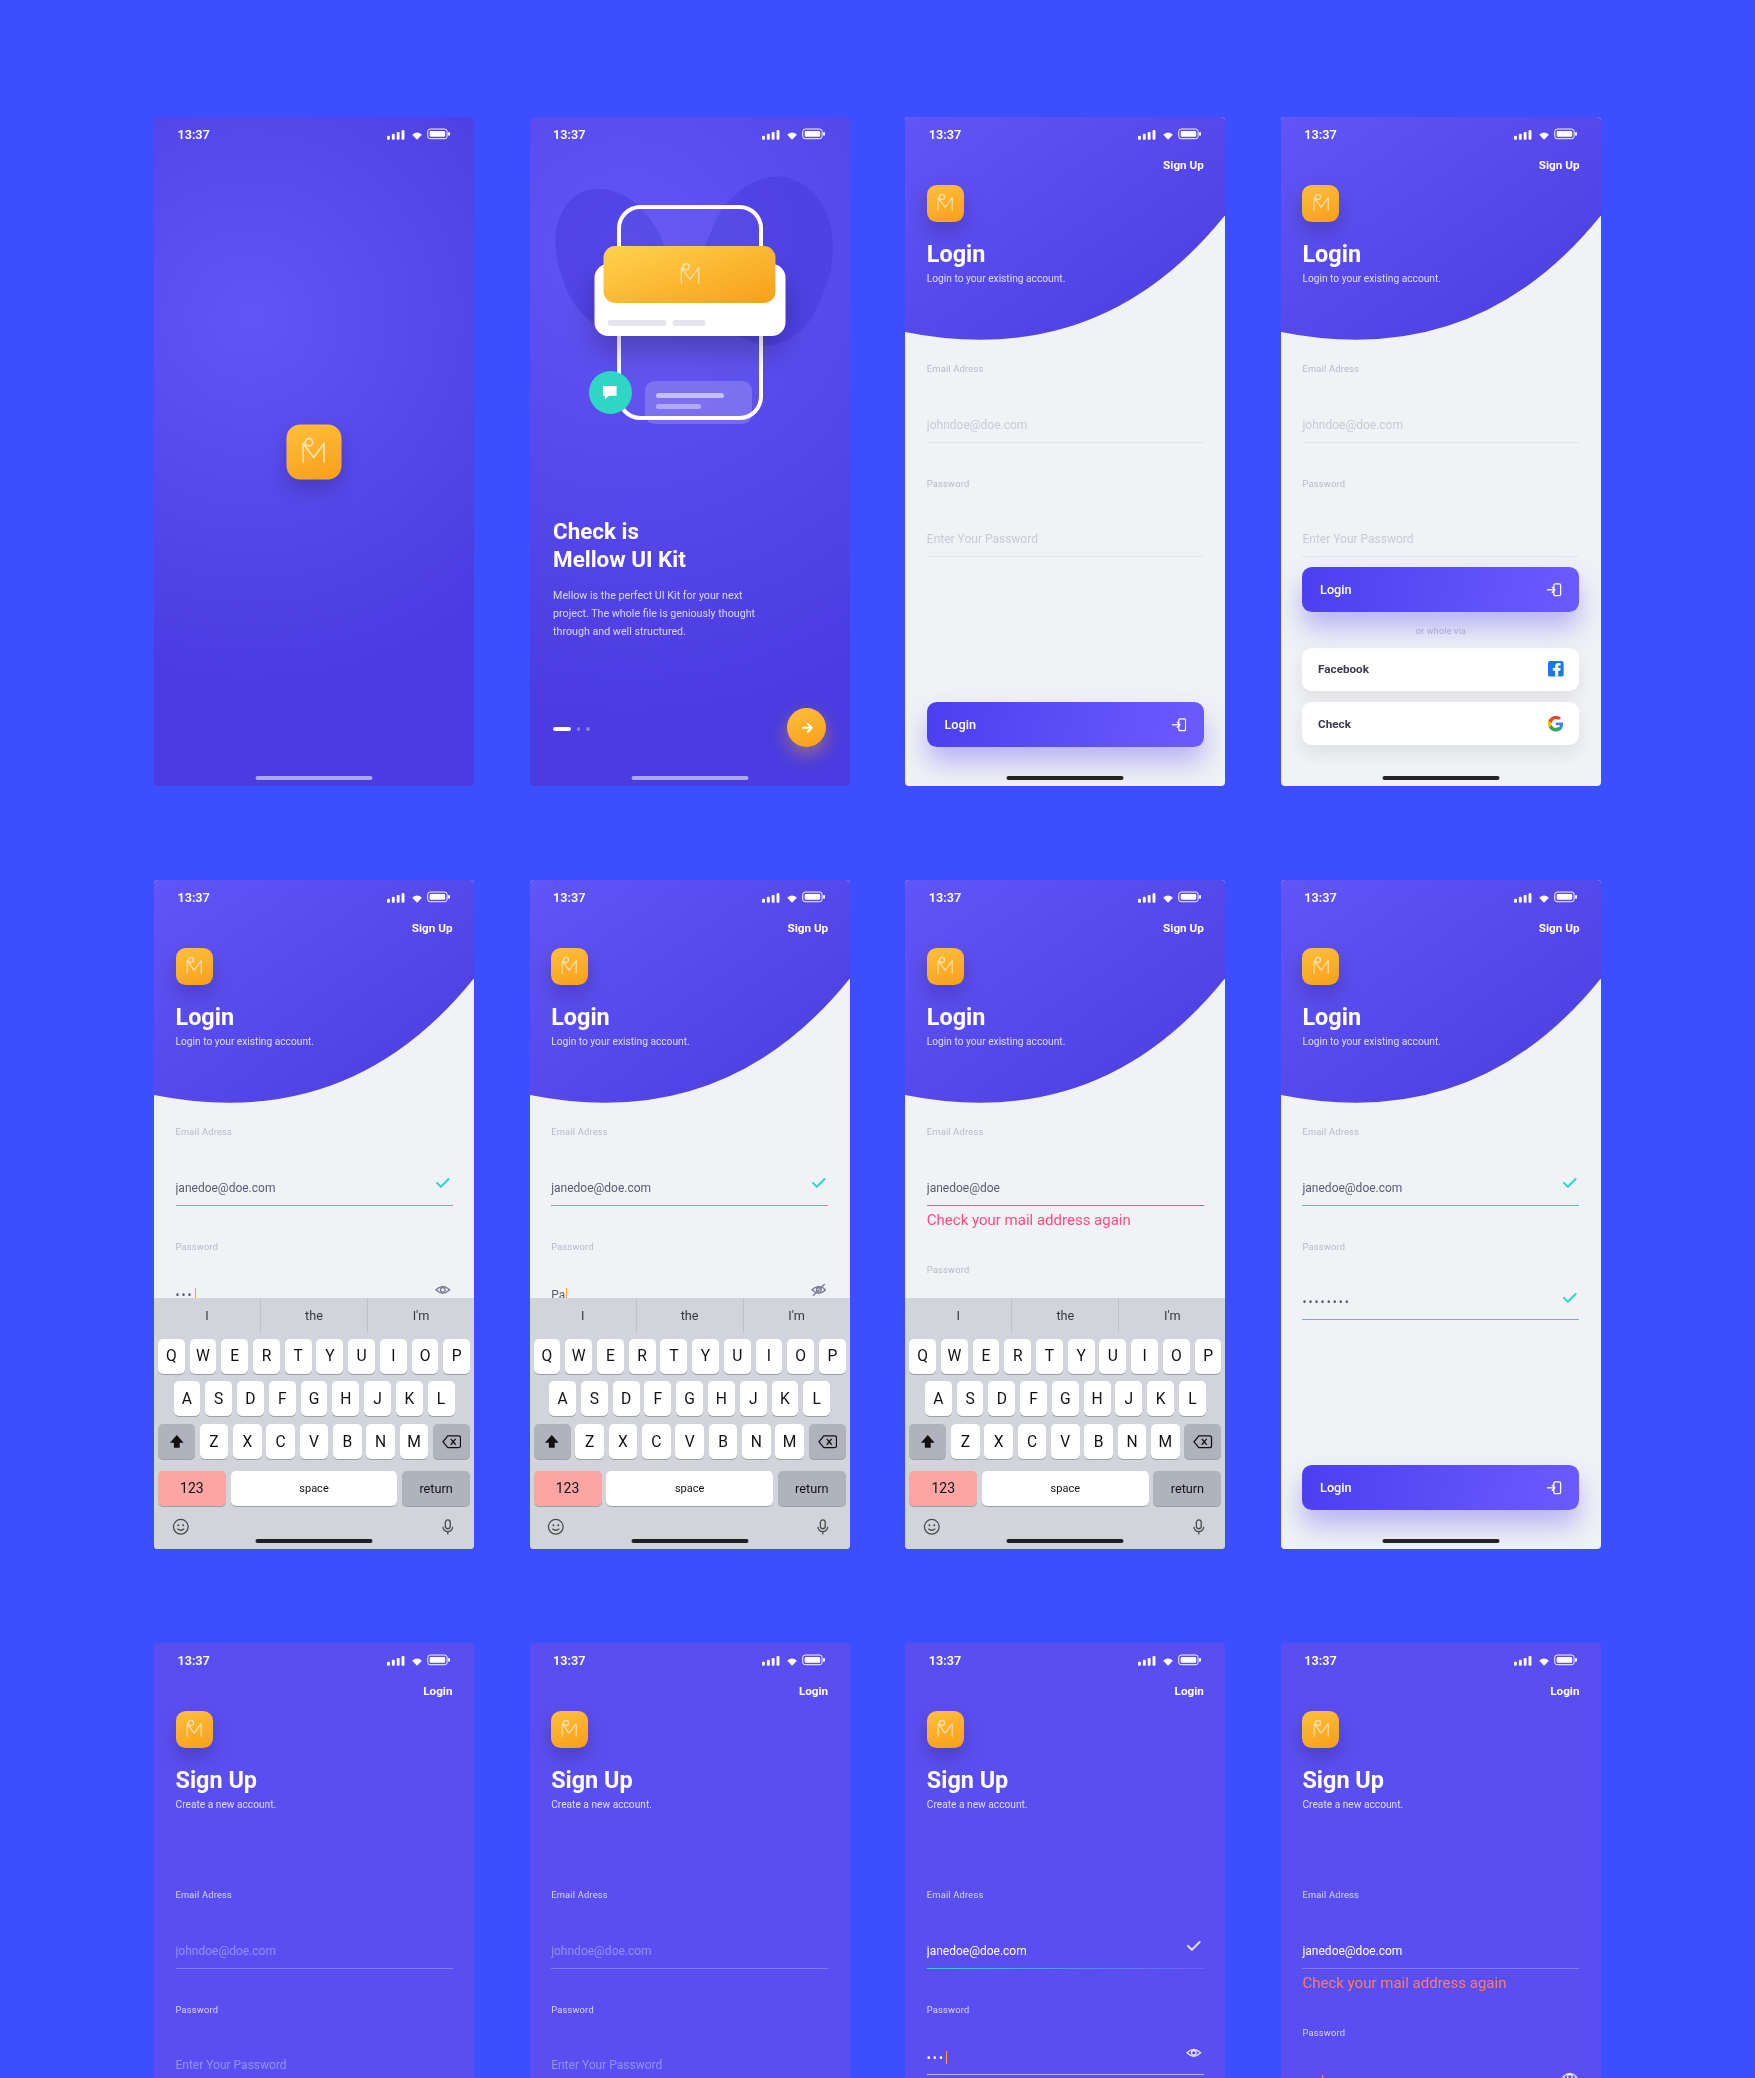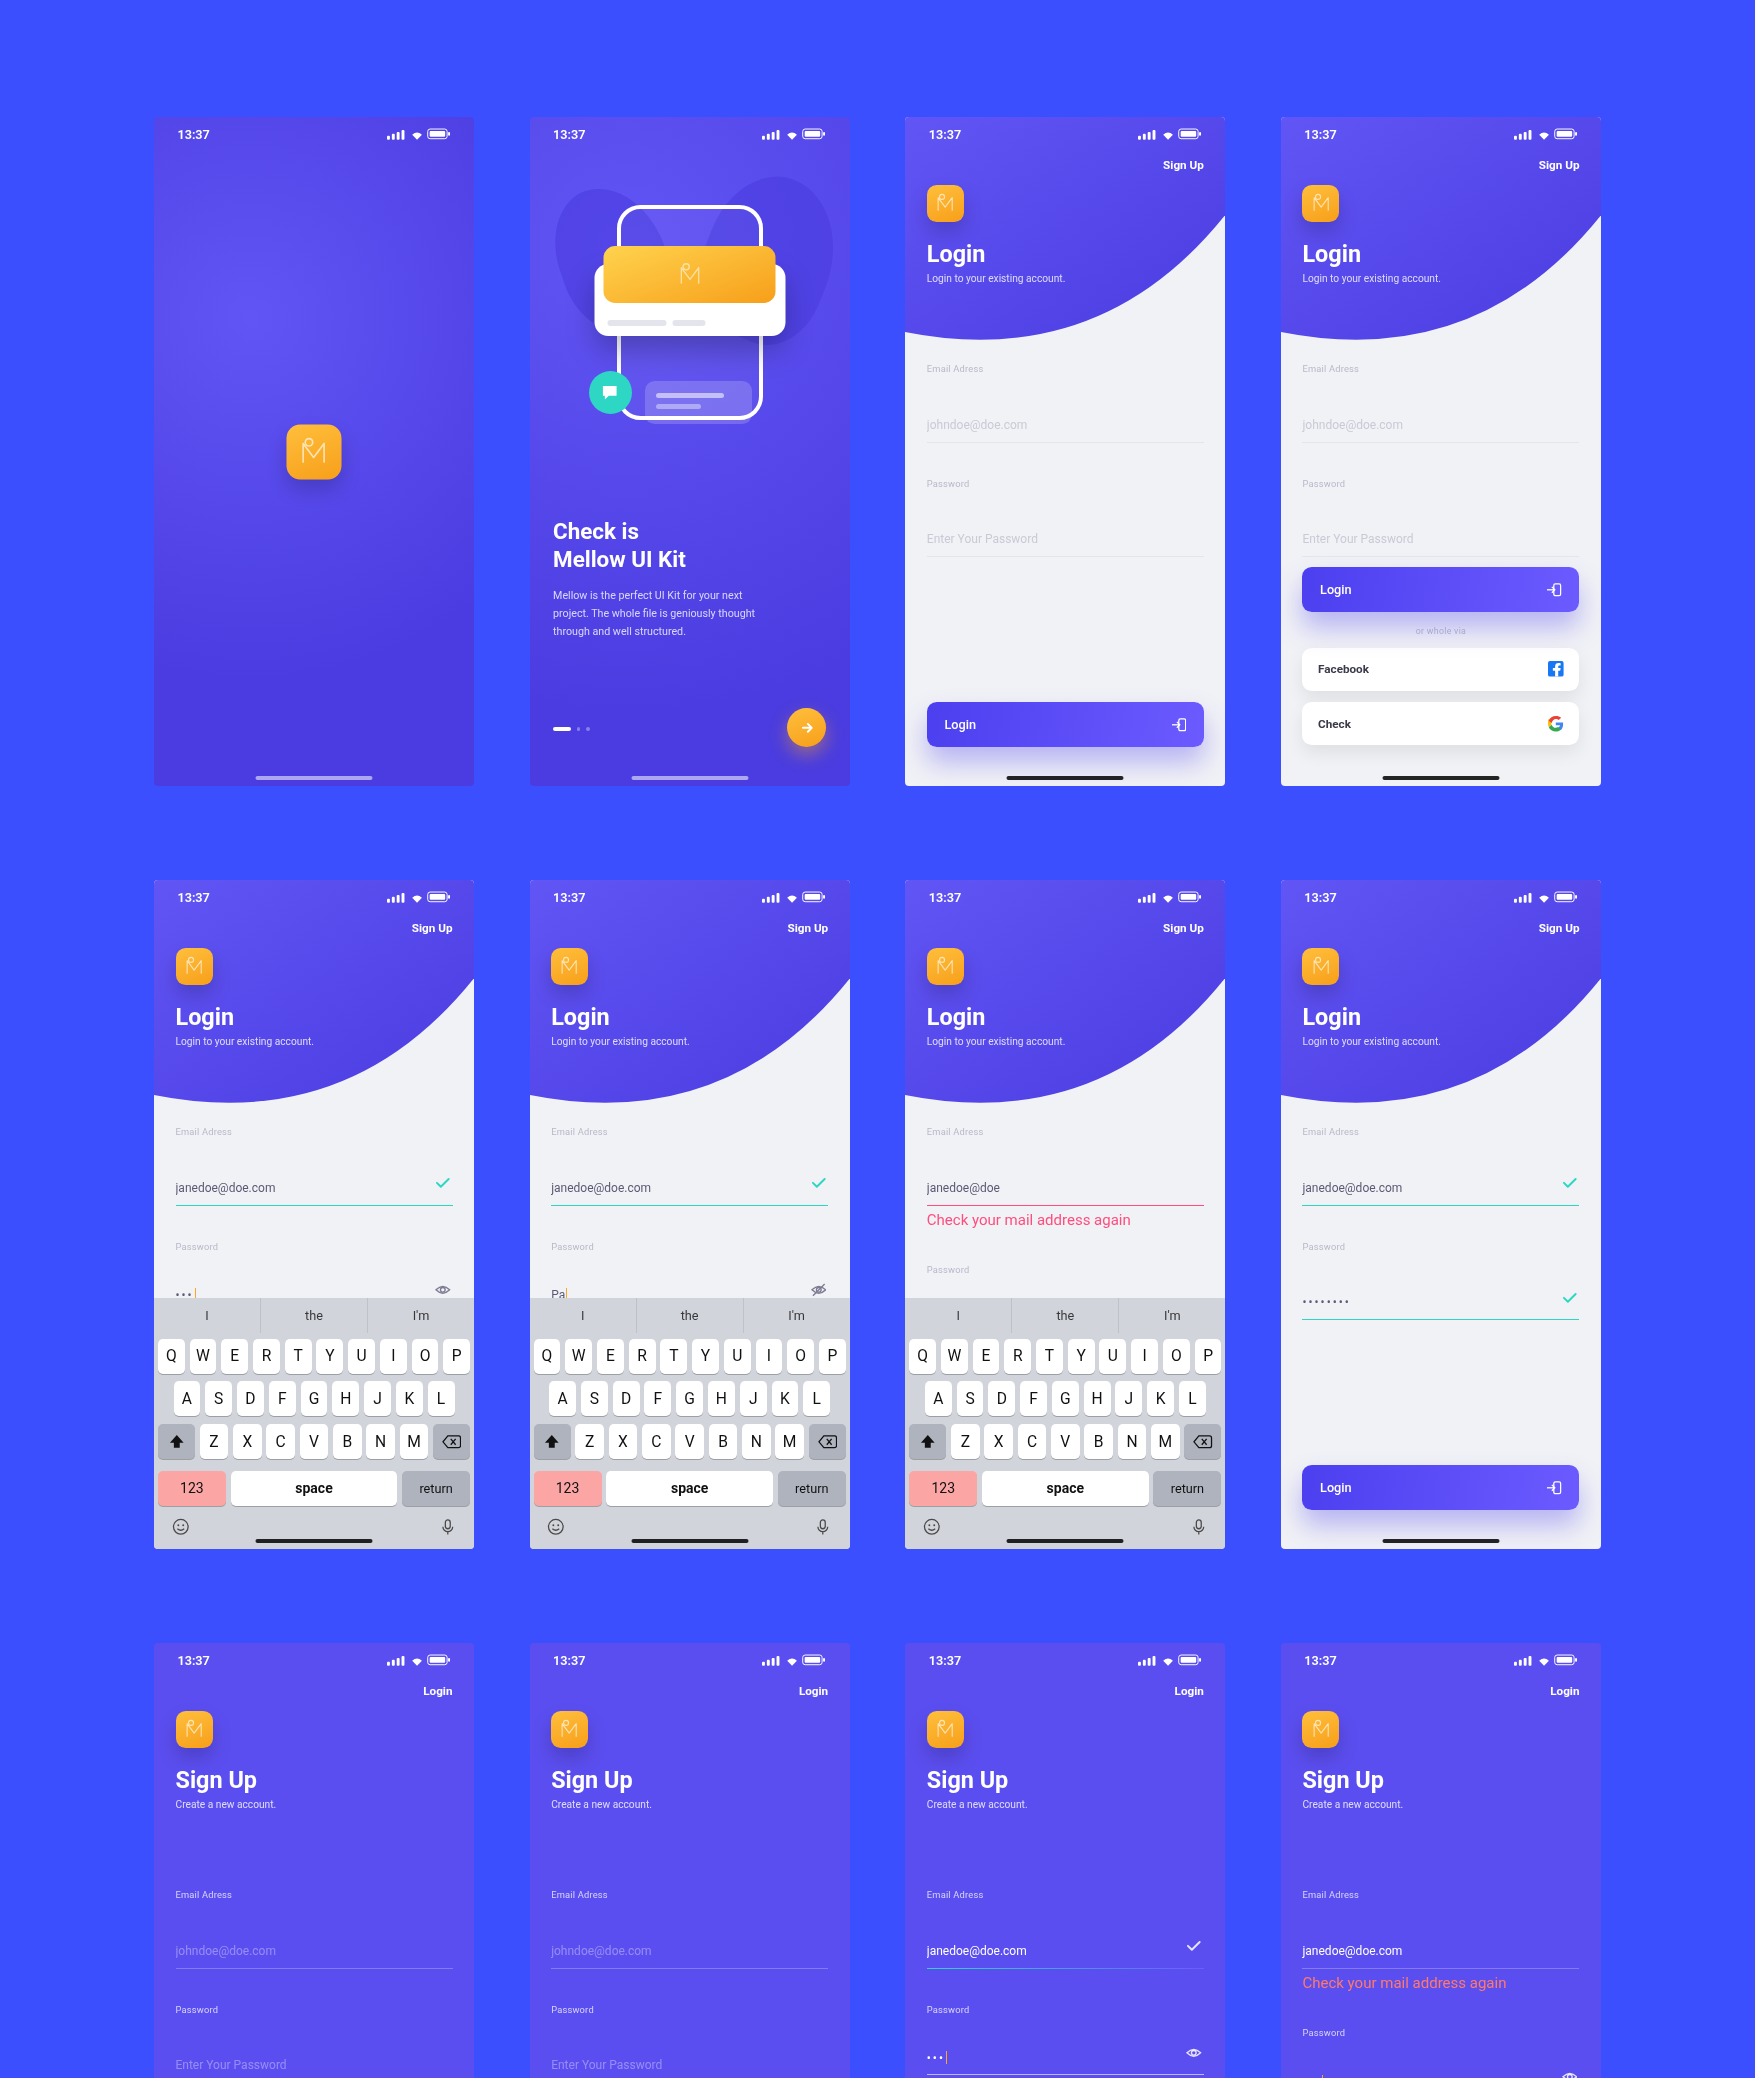--- a/index.html
+++ b/index.html
@@ -86,21 +86,21 @@
   .kb-sugg div:last-child { border-right:none; }
   .kb-rows { padding:5.9px 3.9px 3.9px; }
   .kb-row { display:flex; gap:4.9px; margin-bottom:7.8px; justify-content:center; }
   .key { background:#fff; border-radius:4.9px; height:35px; flex:1; display:flex; align-items:center; justify-content:center; font-size:15.6px; color:#111; box-shadow:0 1px 0 rgba(0,0,0,.25); }
   .key.fn { background:#AEB3BD; color:#111; }
   .kb-row.r2 { padding:0 15.6px; }
   .kb-row.r3 .key.shift, .kb-row.r3 .key.del { flex:0 0 37px; }
   .kb-bottom { display:flex; gap:4.9px; padding:0 3.9px 5.9px; }
   .kb-bottom .key { height:35px; }
   .kb-bottom .k123 { flex:0 0 68px; background:#fca5a5; font-size:14px; }
-  .kb-bottom .kspace { flex:1; font-size:14px;font-weight:bold; }
+  .kb-bottom .kspace { flex:1; font-size:11px; }
   .kb-bottom .kret  { flex:0 0 68px; background:#AEB3BD; font-size:12.7px; }
   .kb-tool { display:flex; justify-content:space-between; padding:5.9px 17.6px 9.8px; color:#4A4A4A; }
   .home-ind { position:absolute; bottom:5.9px; left:50%; transform:translateX(-50%); width:117px; height:3.9px; border-radius:2px; background:#000; opacity:.85; z-index:20; }
   .home-ind.light { background:#fff; opacity:.55; }
 
   
   .leaf { position:absolute; border-radius:50% 60% 40% 50%; background:#4A3CE0; opacity:.6; }
 </style>
 </head>
 <body>

